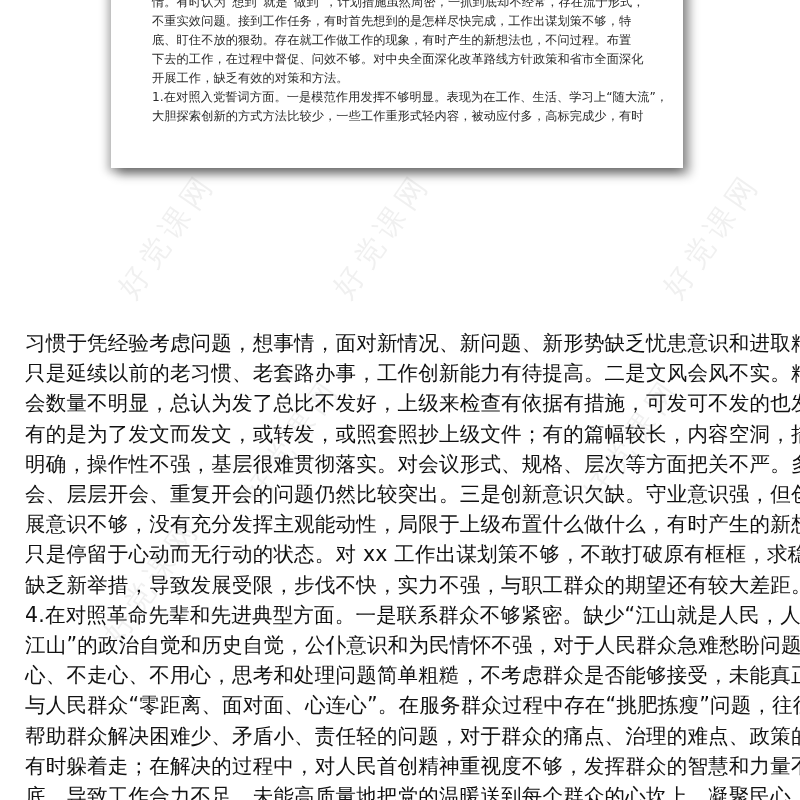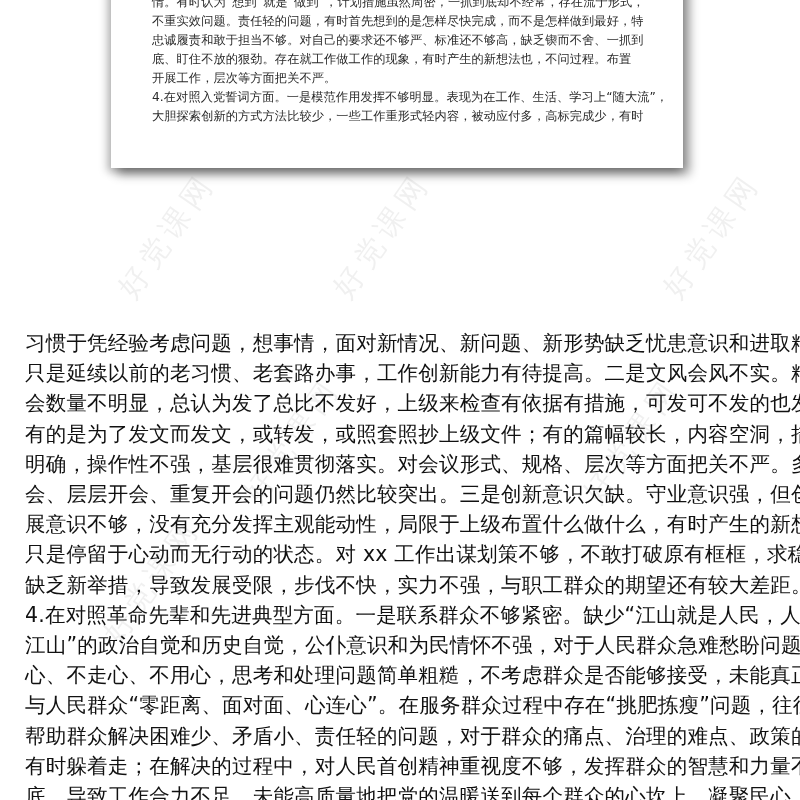--- a/index.html
+++ b/index.html
@@ -31,25 +31,25 @@
     font-size:20.5px; line-height:30.2px; color:#111111;
   }
   .main-text .ln { display:block; white-space:nowrap; letter-spacing:0.2px; }
 </style>
 </head>
 <body>
 
 <div class="preview-card">
   <div class="preview-text">
     <span class="ln">情。有时认为“想到”就是“做到”，计划措施虽然周密，一抓到底却不经常，存在流于形式，</span>
-    <span class="ln">不重实效问题。责任轻的问题，有时首先想到的是怎样尽快完成，而不是怎样做到最好，特</span>
-    <span class="ln">忠诚履责和敢于担当不够。对自己的要求还不够严、标准还不够高，缺乏锲而不舍、一抓到</span>
+    <span class="ln">不重实效问题。接到工作任务，有时首先想到的是怎样尽快完成，工作出谋划策不够，特</span>
     <span class="ln">底、盯住不放的狠劲。存在就工作做工作的现象，有时产生的新想法也，不问过程。布置</span>
-    <span class="ln">开展工作，层次等方面把关不严。</span>
-    <span class="ln">4.在对照入党誓词方面。一是模范作用发挥不够明显。表现为在工作、生活、学习上“随大流”，</span>
+    <span class="ln">下去的工作，在过程中督促、问效不够。对中央全面深化改革路线方针政策和省市全面深化</span>
+    <span class="ln">开展工作，缺乏有效的对策和方法。</span>
+    <span class="ln">1.在对照入党誓词方面。一是模范作用发挥不够明显。表现为在工作、生活、学习上“随大流”，</span>
     <span class="ln">大胆探索创新的方式方法比较少，一些工作重形式轻内容，被动应付多，高标完成少，有时</span>
   </div>
 </div>
 
 <div class="watermark" style="left:95px; top:215px;">好党课网</div>
 <div class="watermark" style="left:310px; top:215px;">好党课网</div>
 <div class="watermark" style="left:640px; top:215px;">好党课网</div>
 <div class="watermark" style="left:220px; top:420px;">好党课网</div>
 <div class="watermark" style="left:560px; top:420px;">好党课网</div>
 <div class="watermark" style="left:80px; top:560px;">好党课网</div>

